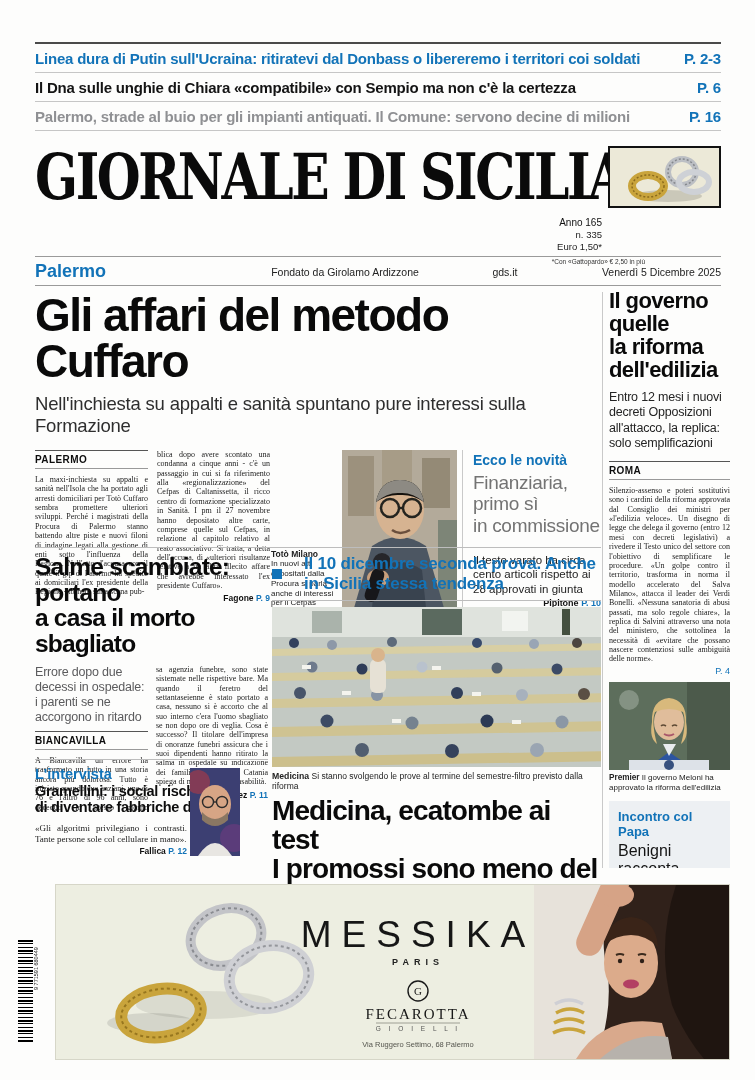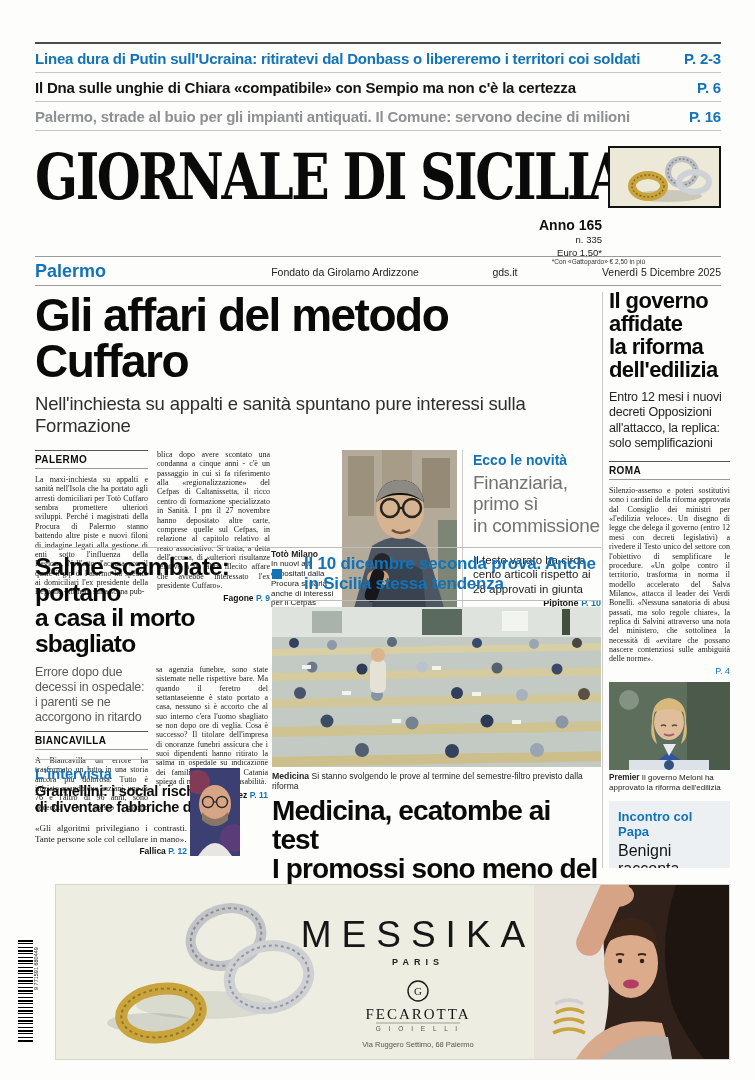--- a/index.html
+++ b/index.html
@@ -13,21 +13,21 @@
           border-bottom:1px solid #c6c6c6;font-weight:bold;font-size:15px;letter-spacing:-.2px;}
   .teaser .t-blue{color:#1273b8;} .teaser .t-black{color:#141414;} .teaser .t-gray{color:#8f9093;}
   .pref{color:#1273b8;font-weight:bold;white-space:nowrap;}
   
   .masthead{position:absolute;left:35px;top:140px;width:686px;height:112px;}
   .mast-title{font-family:"DejaVu Serif",serif;font-weight:bold;font-size:63px;line-height:1;
               letter-spacing:-3px;white-space:nowrap;transform:scaleX(.80);transform-origin:left center;
               color:#0a0a0a;margin-top:6px;}
   .mast-thumb{position:absolute;right:0;top:6px;width:113px;height:62px;border:2px solid #111;background:#ece9d8;}
   .mast-issue{position:absolute;left:462px;top:76px;width:105px;text-align:right;line-height:1.3;}
-  .mi-anno{font-weight:bold;font-size:14px;}
+  .mi-anno{font-weight:normal;font-size:10px;}
   .mi-n,.mi-price{font-size:9.5px;color:#222;}
   .mi-note{position:absolute;left:380px;top:118px;width:230px;text-align:right;font-size:6.5px;color:#333;}
   
   .dateline{position:absolute;left:35px;top:256px;width:686px;height:30px;
             border-top:1px solid #9a9a9a;border-bottom:1px solid #9a9a9a;}
   .dl-edition{position:absolute;left:0;top:4px;font-size:18px;font-weight:bold;color:#1273b8;}
   .dl-founder{position:absolute;left:200px;top:9px;width:220px;text-align:center;font-size:10.5px;color:#222;}
   .dl-site{position:absolute;left:430px;top:9px;width:80px;text-align:center;font-size:10.5px;color:#222;}
   .dl-date{position:absolute;right:0;top:9px;font-size:10.5px;color:#222;}
   
@@ -202,21 +202,21 @@
       </div>
     </div>
   </div>
 
   <div class="rule-h" style="left:35px;top:547px;width:566px"></div>
   <div class="rule-v" style="left:602px;top:292px;height:576px"></div>
 
   <div class="sidebar">
     <div class="sb-headline">
       <span class="lines">Il governo</span>
-      <span class="lines">affidate</span>
+      <span class="lines">quelle</span>
       <span class="lines">la riforma</span>
       <span class="lines">dell'edilizia</span>
     </div>
     <div class="sb-sub">Entro 12 mesi i nuovi decreti Opposizioni all'attacco, la replica: solo semplificazioni</div>
     <div class="kicker sb-kicker">ROMA</div>
     <div class="serifbody sb-body">Silenzio-assenso e poteri sostitutivi sono i cardini della riforma approvata dal Consiglio dei ministri per «l'edilizia veloce». Un disegno di legge che delega il governo (entro 12 mesi con decreti legislativi) a rivedere il Testo unico del settore con l'obiettivo di semplificare le procedure. «Un golpe contro il territorio, trasforma in norma il modello accelerato del Salva Milano», attacca il leader dei Verdi Bonelli. «Nessuna sanatoria di abusi passati, ma solo regole chiare», la replica di Salvini attraverso una nota del ministero, che sottolinea la necessità di «evitare che possano nascere contenziosi sulle ambiguità delle norme».</div>
     <div class="sb-pref pref">P. 4</div>
     <div class="sb-photo">
       <svg width="121" height="88" viewBox="0 0 121 88">
         <rect width="121" height="88" fill="#5d6e5c"></rect>

